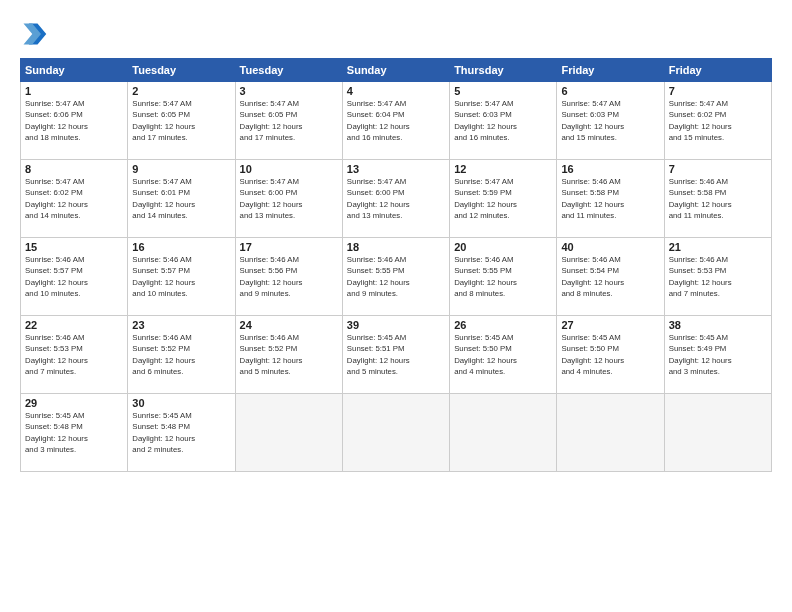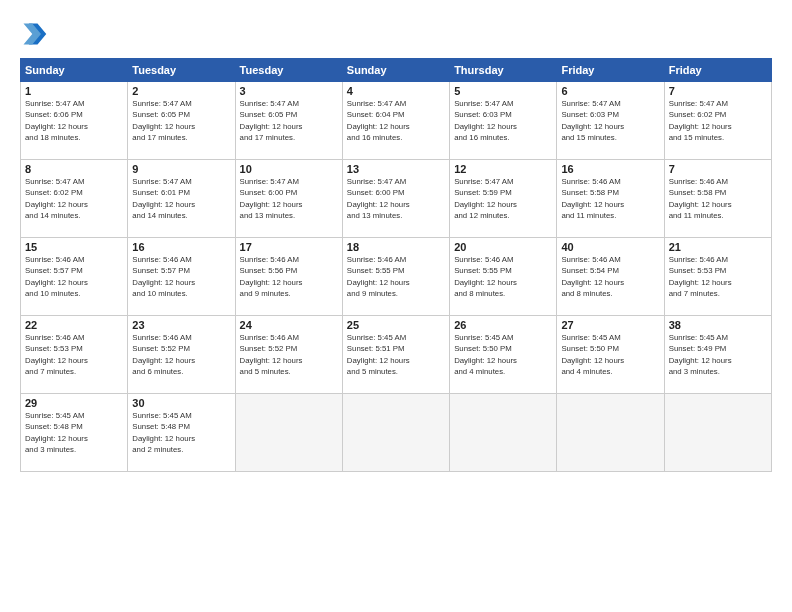--- a/index.html
+++ b/index.html
@@ -297,21 +297,21 @@
 and 6 minutes.</div>
           </td>
           <td>
             <span class="day-num">24</span>
             <div class="day-info" style="white-space: pre-line;">Sunrise: 5:46 AM
 Sunset: 5:52 PM
 Daylight: 12 hours
 and 5 minutes.</div>
           </td>
           <td>
-            <span class="day-num">25</span>
+            <span class="day-num">39</span>
             <div class="day-info" style="white-space: pre-line;">Sunrise: 5:45 AM
 Sunset: 5:51 PM
 Daylight: 12 hours
 and 5 minutes.</div>
           </td>
           <td>
             <span class="day-num">26</span>
             <div class="day-info" style="white-space: pre-line;">Sunrise: 5:45 AM
 Sunset: 5:50 PM
 Daylight: 12 hours

